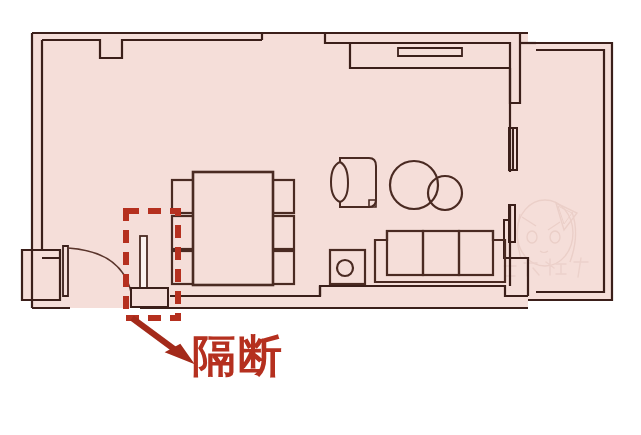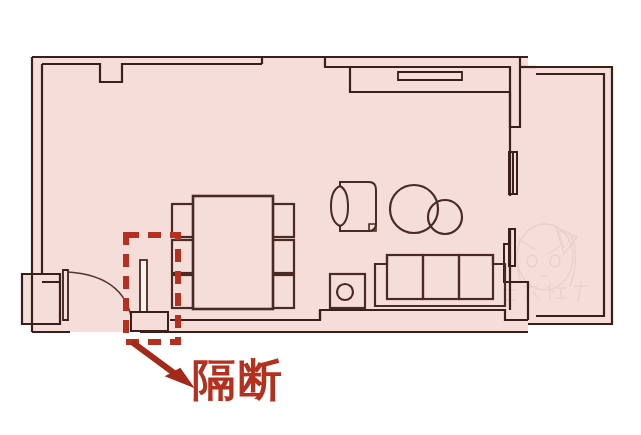--- a/index.html
+++ b/index.html
@@ -12,21 +12,20 @@
     height: 435px;
     position: relative;
     overflow: hidden;
     font-family: "Liberation Sans", sans-serif;
   }
   #plan-root {
     position: absolute;
     left: 0; top: 0;
     width: 641px;
     height: 382px;
-    margin-top: 24px;
   }
   svg.floorplan {
     display: block;
     width: 641px;
     height: 435px;
   }
   .annot-label {
     position: absolute;
     left: 192px;
     top: 334px;

